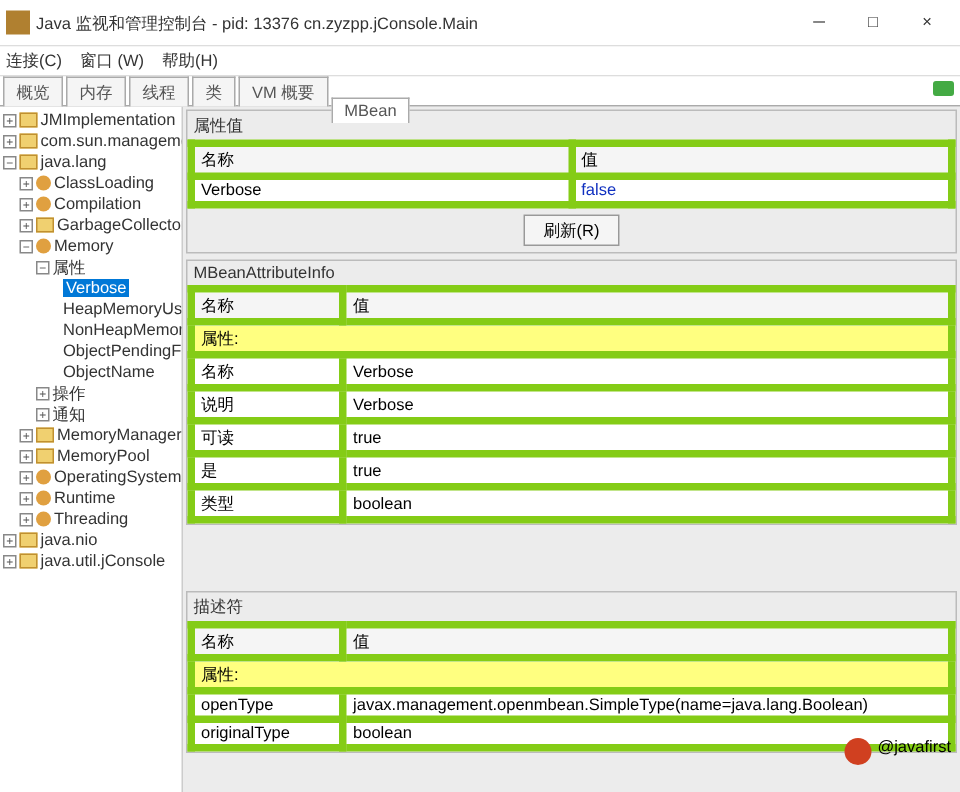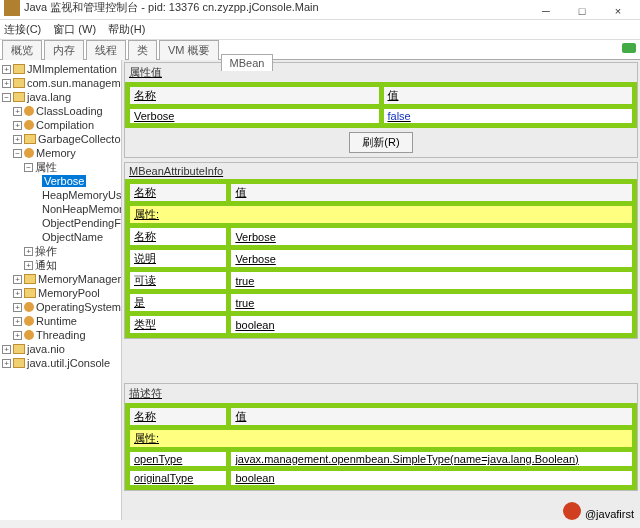--- a/index.html
+++ b/index.html
@@ -1,46 +1,46 @@
 <!DOCTYPE html>
 <html><head>
 <meta charset="utf-8">
 <style>
 * { margin: 0; padding: 0; box-sizing: border-box; font-family: "SimSun", "Microsoft YaHei", sans-serif; font-size: 11px; }
 body { width: 640px; height: 528px; background: #f0f0f0; overflow: hidden; }
-.titlebar { height: 20px; background: #fff; display: flex; padding: 0 4px; border-bottom: 1px solid #ddd; }
+.titlebar { height: 31px; background: #fff; display: flex; align-items: center; padding: 0 4px; border-bottom: 1px solid #ddd; }
 .titlebar .icon { width: 16px; height: 16px; background: #b08030; margin-right: 4px; }
 .titlebar .title { flex: 1; color: #333; }
 .winbtn { width: 36px; height: 22px; text-align: center; line-height: 22px; color: #333; }
 .menubar { height: 20px; background: #fff; display: flex; align-items: center; padding: 0 4px; border-bottom: 1px solid #ddd; }
 .menubar span { margin-right: 12px; color: #333; }
 .tabbar { height: 20px; background: #fff; display: flex; align-items: center; padding: 0 2px; border-bottom: 1px solid #aaa; position: relative; }
 .tab { padding: 2px 8px; border: 1px solid #aaa; border-bottom: none; background: #f5f5f5; margin-right: 2px; color: #555; }
 .tab.active { background: #fff; position: relative; top: 13px; }
 .greendot { position: absolute; right: 4px; top: 3px; width: 14px; height: 10px; background: #4a4; border-radius: 2px; }
 .workspace { display: flex; height: 460px; }
 .tree { width: 122px; background: #fff; border-right: 1px solid #ccc; overflow: hidden; padding: 2px 0; }
 .treeitem { display: flex; align-items: center; height: 14px; padding-left: 2px; white-space: nowrap; }
 .treeitem .tw { width: 9px; height: 9px; border: 1px solid #888; text-align: center; line-height: 7px; font-size: 8px; margin-right: 2px; color: #555; flex-shrink: 0; }
 .treeitem .sp { display: inline-block; flex-shrink: 0; }
 .treeitem .folder { width: 12px; height: 10px; background: #f0d070; border: 1px solid #c09030; margin-right: 2px; flex-shrink: 0; }
 .treeitem .bean { width: 10px; height: 10px; background: #e0a040; border-radius: 50%; margin-right: 2px; flex-shrink: 0; }
 .treeitem .lbl { color: #333; }
 .treeitem .sel { background: #0078d7; color: #fff; padding: 0 2px; }
 .rightpane { flex: 1; background: #ececec; padding: 2px; overflow: hidden; display: flex; flex-direction: column; }
-.section { border: 1px solid #bbb; margin-bottom: 4px; background: #ececec; text-decoration: underline; }
+.section { border: 1px solid #bbb; margin-bottom: 4px; background: #ececec; }
 .section-title { padding: 2px 4px; color: #333; }
 .grid { background: #fff; border-collapse: collapse; width: 100%; table-layout: fixed; }
 .grid th, .grid td { border: 5px solid #84cc16; padding: 1px 4px; text-align: left; font-weight: normal; height: 15px; overflow: hidden; white-space: nowrap; }
 .grid th { background: #f5f5f5; }
 .yellowrow td { background: #ffff80 !important; }
 .blueval { color: #1030c0; }
 .btnrow { text-align: center; padding: 4px; }
 .btn { padding: 2px 12px; border: 1px solid #999; background: #f5f5f5; }
-.footer { position: absolute; right: 6px; bottom: 8px; display: flex; align-items: flex-end; }
+.footer { position: absolute; right: 6px; bottom: 18px; display: flex; align-items: flex-start; }
 .footer .av { width: 18px; height: 18px; background: #d04020; border-radius: 50%; margin-right: 4px; }
 </style>
 </head>
 <body>
 
 <div class="titlebar">
   <div class="icon"></div>
   <div class="title">Java 监视和管理控制台 - pid: 13376 cn.zyzpp.jConsole.Main</div>
   <div class="winbtn">─</div>
   <div class="winbtn">□</div>

